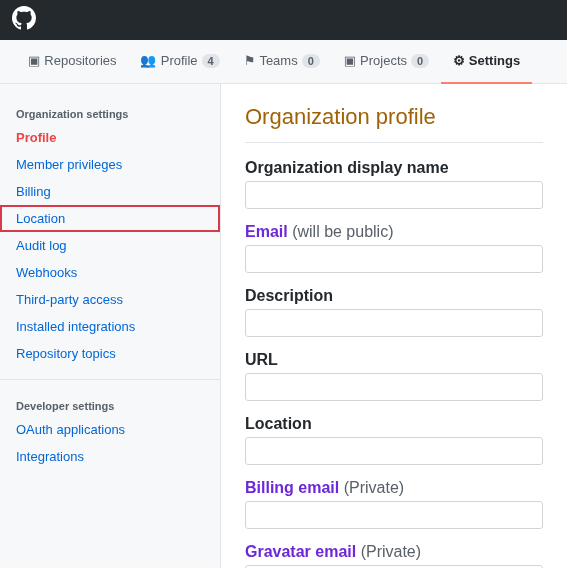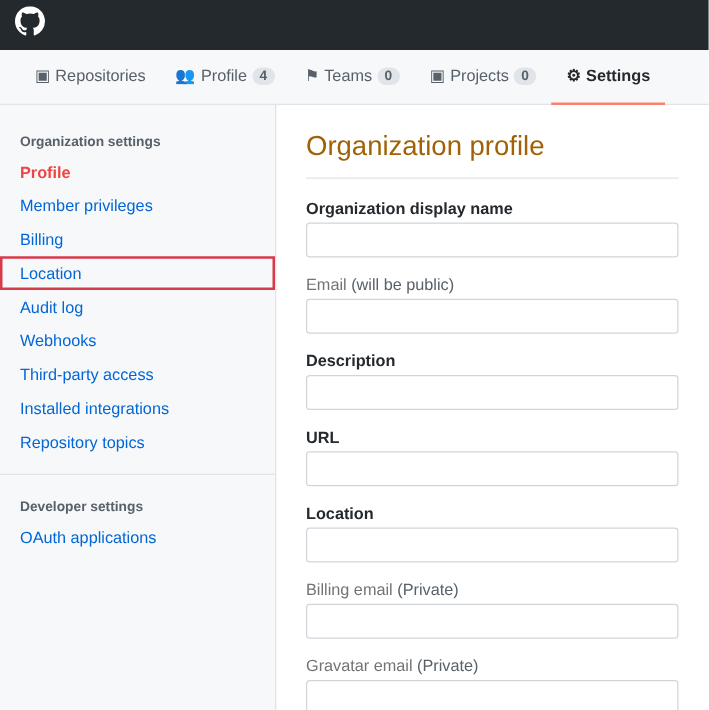--- a/index.html
+++ b/index.html
@@ -18,22 +18,22 @@
     .sidebar { width: 221px; padding: 16px 0; border-right: 1px solid #e1e4e8; overflow-y: auto; flex-shrink: 0; background: #f6f8fa; }
     .sidebar-section-title { font-size: 11px; font-weight: 600; color: #586069; padding: 8px 16px 4px; text-transform: none; letter-spacing: 0; }
     .sidebar-item { display: block; padding: 6px 16px; font-size: 13px; color: #0366d6; cursor: pointer; text-decoration: none; }
     .sidebar-item.active-plain { font-weight: 600; color: #24292e; }
     .sidebar-item.security-active { border: 2px solid #d73a49; color: #0366d6; padding: 4px 14px; font-weight: normal; }
 
     .main { flex: 1; padding: 20px 24px; overflow-y: auto; }
     .main-title { font-size: 22px; font-weight: 400; color: #a16207; margin-bottom: 16px; border-bottom: 1px solid #e1e4e8; padding-bottom: 12px; }
 
     .form-group { margin-bottom: 14px; }
-    .form-label { display: block; font-size: 13px; font-weight: 600; margin-bottom: 4px; color: #24292e; }
-    .form-label span { font-weight: 400; color: #737373; }
+    .form-label { display: block; font-size: 16px; font-weight: 600; margin-bottom: 4px; color: #24292e; }
+    .form-label span { font-weight: 700; color: #6d28d9; }
     .form-input { width: 100%; padding: 5px 8px; font-size: 13px; border: 1px solid #d1d5da; border-radius: 3px; height: 28px; color: #24292e; background: #fff; outline: none; }
 
     .sidebar-divider { height: 1px; background: #e1e4e8; margin: 12px 0; }
   </style>
 </head>
 <body>
 
 <div class="top-bar">
   <span class="top-bar-logo">
     <svg width="24" height="24" viewBox="0 0 16 16" fill="white">
@@ -79,20 +79,21 @@
     <a class="sidebar-item">Audit log</a>
     <a class="sidebar-item">Webhooks</a>
     <a class="sidebar-item">Third-party access</a>
     <a class="sidebar-item">Installed integrations</a>
     <a class="sidebar-item">Repository topics</a>
 
     <div class="sidebar-divider"></div>
 
     <div class="sidebar-section-title">Developer settings</div>
     <a class="sidebar-item">OAuth applications</a>
+    <a class="sidebar-item">Integrations</a>
   </div>
 
   <div class="main">
     <h2 class="main-title">Organization profile</h2>
 
     <div class="form-group">
       <label class="form-label">Organization display name</label>
       <input class="form-input" type="text" style="">
     </div>
 

